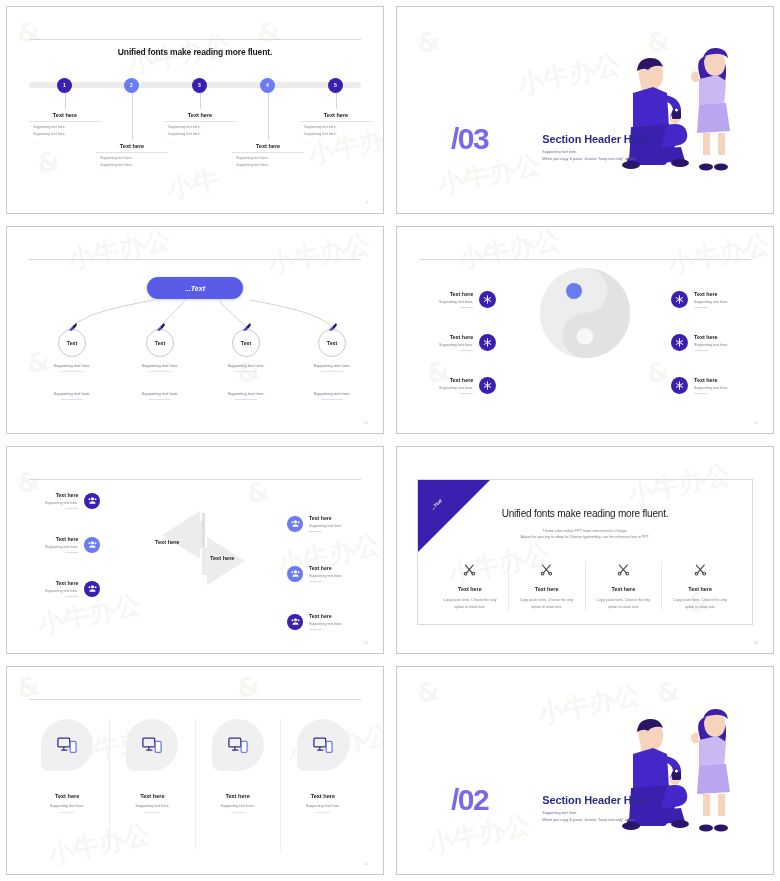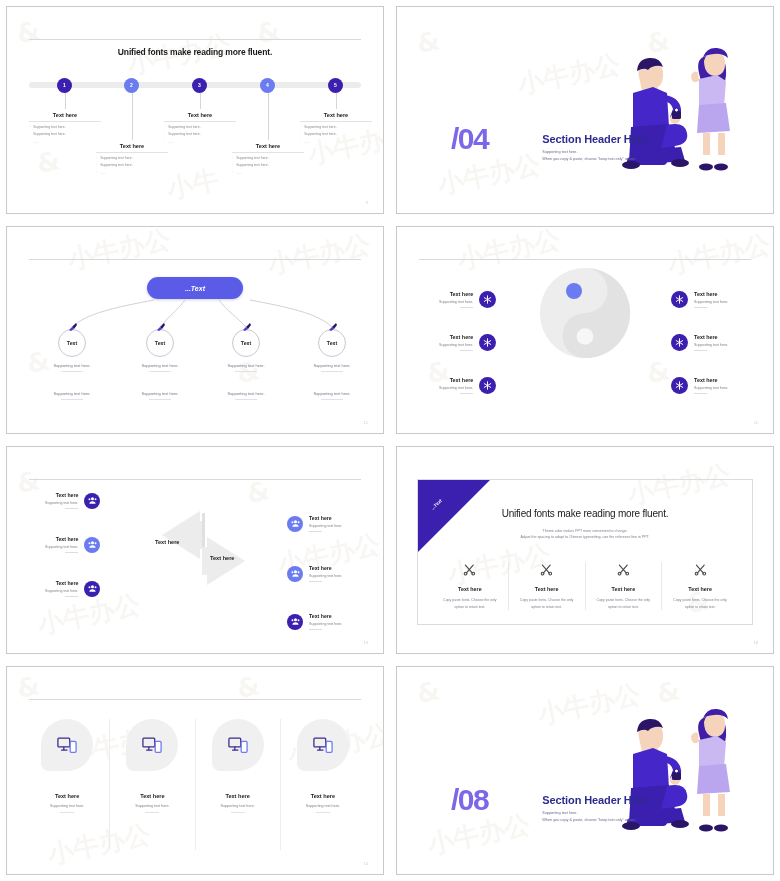--- a/index.html
+++ b/index.html
@@ -276,21 +276,21 @@
           <rect x="40" y="126" width="40" height="8" rx="4" fill="#3b1fae"></rect>
           <ellipse cx="44" cy="134" rx="9" ry="4" fill="#2b1566"></ellipse>
           <ellipse cx="93" cy="132" rx="9" ry="4" fill="#2b1566"></ellipse>
           <path d="M78 64 q14 2 16 14 q1 8 -6 9 l-5 -1 l3 -8 q-2 -7 -9 -8z" fill="#4526c9"></path>
           <circle cx="88" cy="88" r="5" fill="#f6d4bc"></circle>
           <rect x="85" y="80" width="9" height="8" rx="1.5" fill="#2b1566"></rect>
           <circle cx="89.5" cy="79" r="2" fill="#ffffff" stroke="#2b1566" stroke-width="1"></circle>
         </svg>
       </div>
       <div class="sh-wrap">
-        <div class="sh-num">/04</div>
+        <div class="sh-num">/03</div>
         <div class="sh-txt">
           <div class="sh-h">Section Header Here</div>
           <div class="sh-s1">Supporting text here.</div>
           <div class="sh-s2">When you copy &amp; paste, choose "keep text only" option.</div>
         </div>
       </div>
       <div class="pageno"></div>
     </div>
   </div>
 
@@ -787,21 +787,21 @@
           <rect x="40" y="126" width="40" height="8" rx="4" fill="#3b1fae"></rect>
           <ellipse cx="44" cy="134" rx="9" ry="4" fill="#2b1566"></ellipse>
           <ellipse cx="93" cy="132" rx="9" ry="4" fill="#2b1566"></ellipse>
           <path d="M78 64 q14 2 16 14 q1 8 -6 9 l-5 -1 l3 -8 q-2 -7 -9 -8z" fill="#4526c9"></path>
           <circle cx="88" cy="88" r="5" fill="#f6d4bc"></circle>
           <rect x="85" y="80" width="9" height="8" rx="1.5" fill="#2b1566"></rect>
           <circle cx="89.5" cy="79" r="2" fill="#ffffff" stroke="#2b1566" stroke-width="1"></circle>
         </svg>
       </div>
       <div class="sh-wrap">
-        <div class="sh-num">/08</div>
+        <div class="sh-num">/02</div>
         <div class="sh-txt">
           <div class="sh-h">Section Header Here</div>
           <div class="sh-s1">Supporting text here.</div>
           <div class="sh-s2">When you copy &amp; paste, choose "keep text only" option.</div>
         </div>
       </div>
       <div class="pageno"></div>
     </div>
   </div>
 

